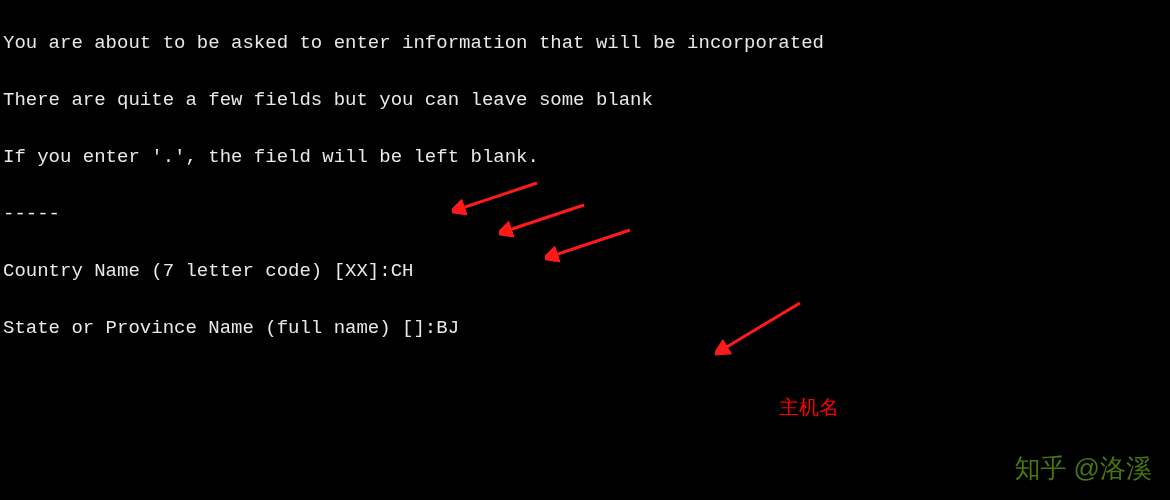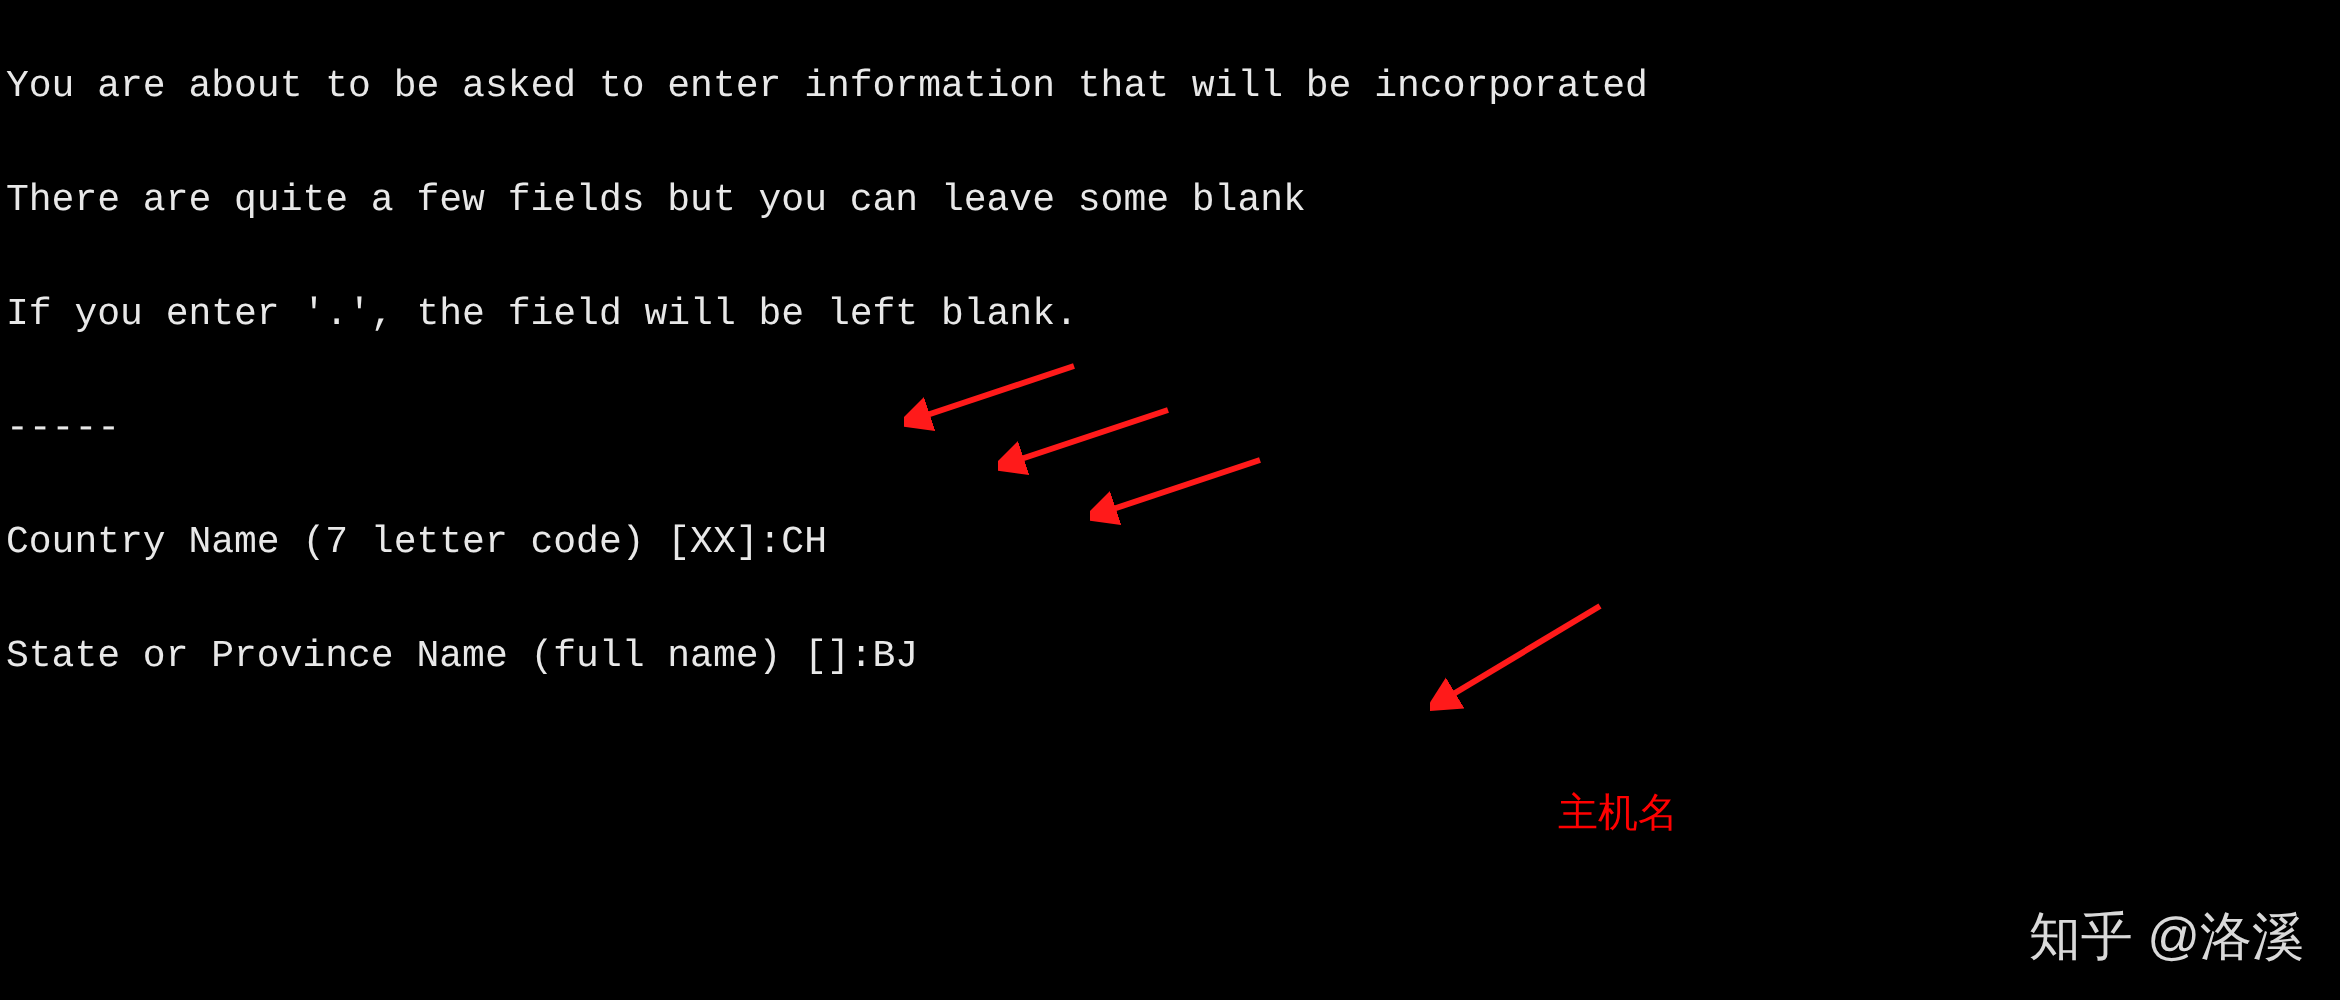--- a/index.html
+++ b/index.html
@@ -34,21 +34,21 @@
       position: absolute;
       color: #ff0000;
       font-family: sans-serif;
       font-size: 20px;
       pointer-events: none;
     }
     .watermark {
       position: absolute;
       bottom: 12px;
       right: 18px;
-      color: #e5e5e5;
+      color: #4d7c0f;
       font-family: "Microsoft YaHei", sans-serif;
       font-size: 26px;
       opacity: 0.95;
       pointer-events: none;
     }
   </style>
 </head>
 <body>
 
 <div class="terminal">

